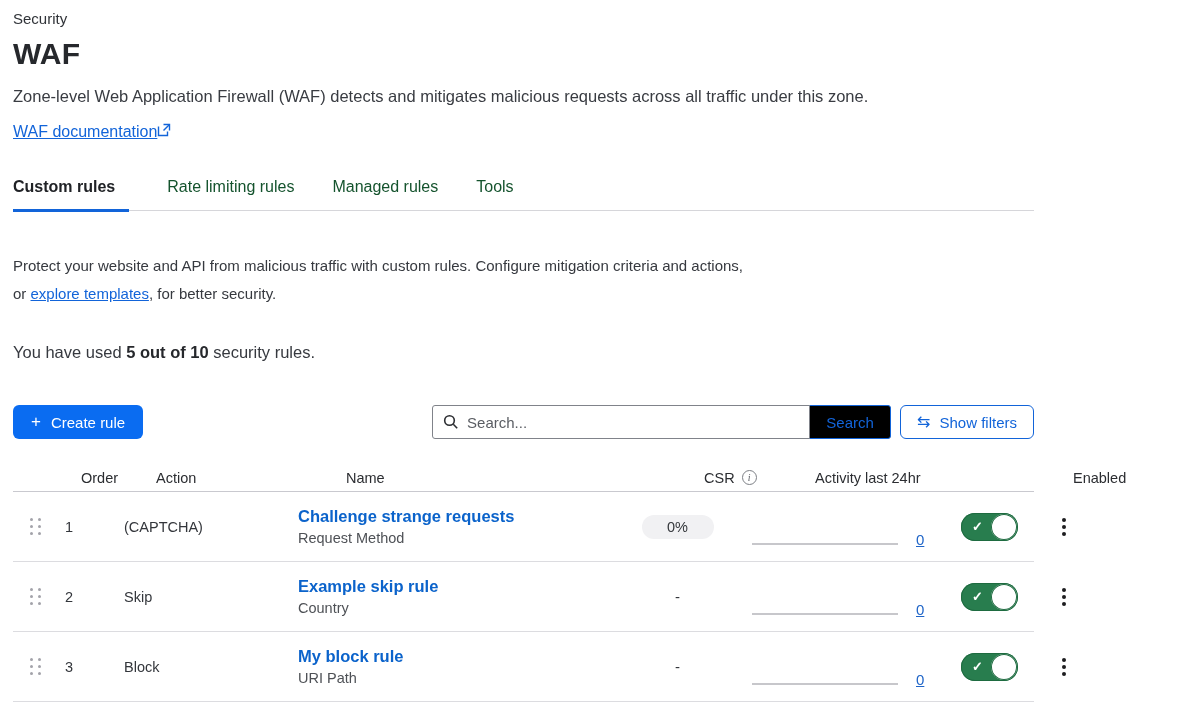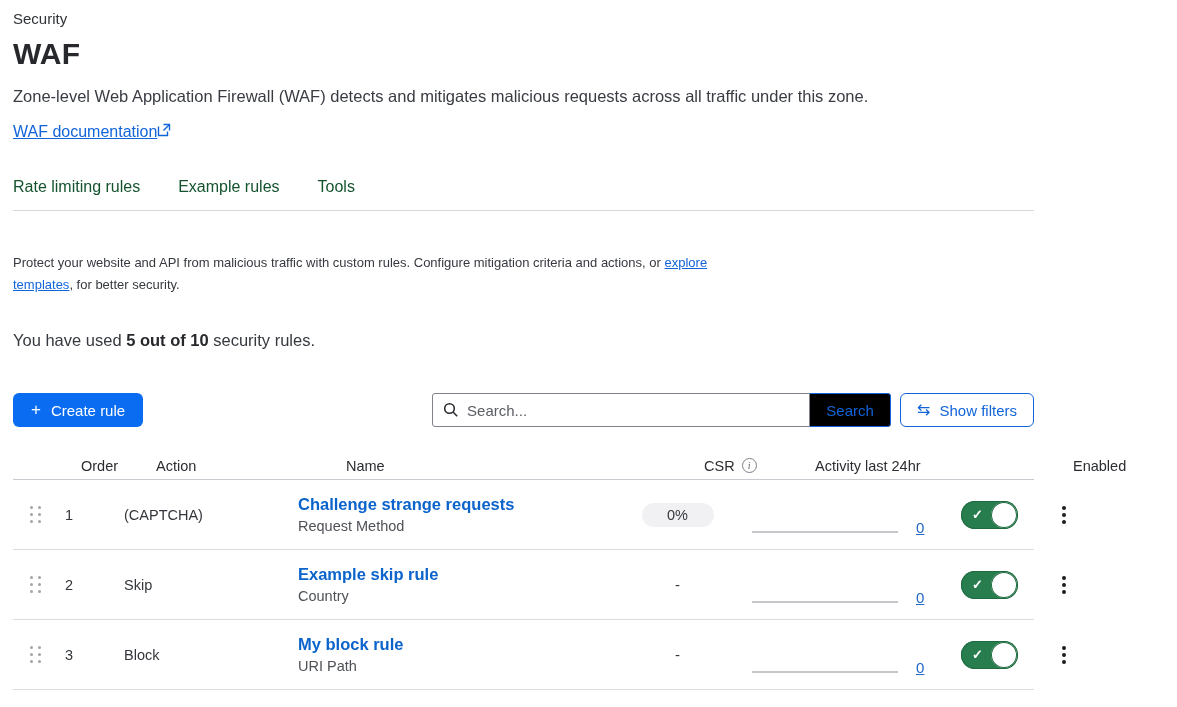--- a/index.html
+++ b/index.html
@@ -18,21 +18,21 @@
   .docs-link { display: inline-flex; align-items: center; font-size: 16px; color: #1264d9; text-decoration: underline; cursor: pointer; }
   .ext-icon { display: inline-block; }
 
   
   .tabs { display: flex; margin-top: 37px; border-bottom: 1px solid #d6d6da; }
   .tab { font-size: 16px; color: #14532d; padding-bottom: 14px; margin-right: 38px; cursor: pointer; position: relative; }
   .tab.active { font-weight: 700; color: #202226; padding-right: 14px; }
   .tab.active::after { content: ""; position: absolute; left: 0; right: 0; bottom: -2px; height: 3px; background: #1264d9; }
 
   
-  .intro { margin-top: 41px; font-size: 13px; line-height: 22px; max-width: 745px; color: #36393f; }
+  .intro { margin-top: 41px; font-size: 15px; line-height: 28px; max-width: 745px; color: #36393f; }
   .inline-link { color: #1264d9; text-decoration: underline; cursor: pointer; }
   .usage { margin-top: 35px; font-size: 16.5px; color: #36393f; }
   .usage b { font-weight: 700; color: #26282c; }
 
   
   .toolbar { margin-top: 43px; display: flex; align-items: center; }
   .btn-create {
     display: inline-flex; align-items: center; gap: 10px;
     background: #0a6cf1; color: #fff; border: none; border-radius: 6px;
     height: 34px; padding: 0 18px; font-size: 15px; font-family: inherit; cursor: pointer;
@@ -107,22 +107,23 @@
       <svg width="14" height="14" viewBox="0 0 14 14" fill="none" stroke="#1264d9" stroke-width="1.4">
         <path d="M1.5 3.5 V12.5 H10.5 V8.5"></path>
         <path d="M6.5 1.5 H12.5 V7.5"></path>
         <path d="M12.5 1.5 L6.5 7.5"></path>
       </svg>
     </span>
   </a>
 
   
   <div class="tabs">
+    <div class="tab active">Custom rules</div>
     <div class="tab">Rate limiting rules</div>
-    <div class="tab">Example rules</div>
+    <div class="tab">Managed rules</div>
     <div class="tab">Tools</div>
   </div>
 
   
   <p class="intro"><span>Protect your website and API from malicious traffic with custom rules. Configure mitigation criteria and actions, or </span><a class="inline-link">explore templates</a><span>, for better security.</span></p>
 
   
   <p class="usage"><span>You have used </span><b>5 out of 10</b><span> security rules.</span></p>
 
   

